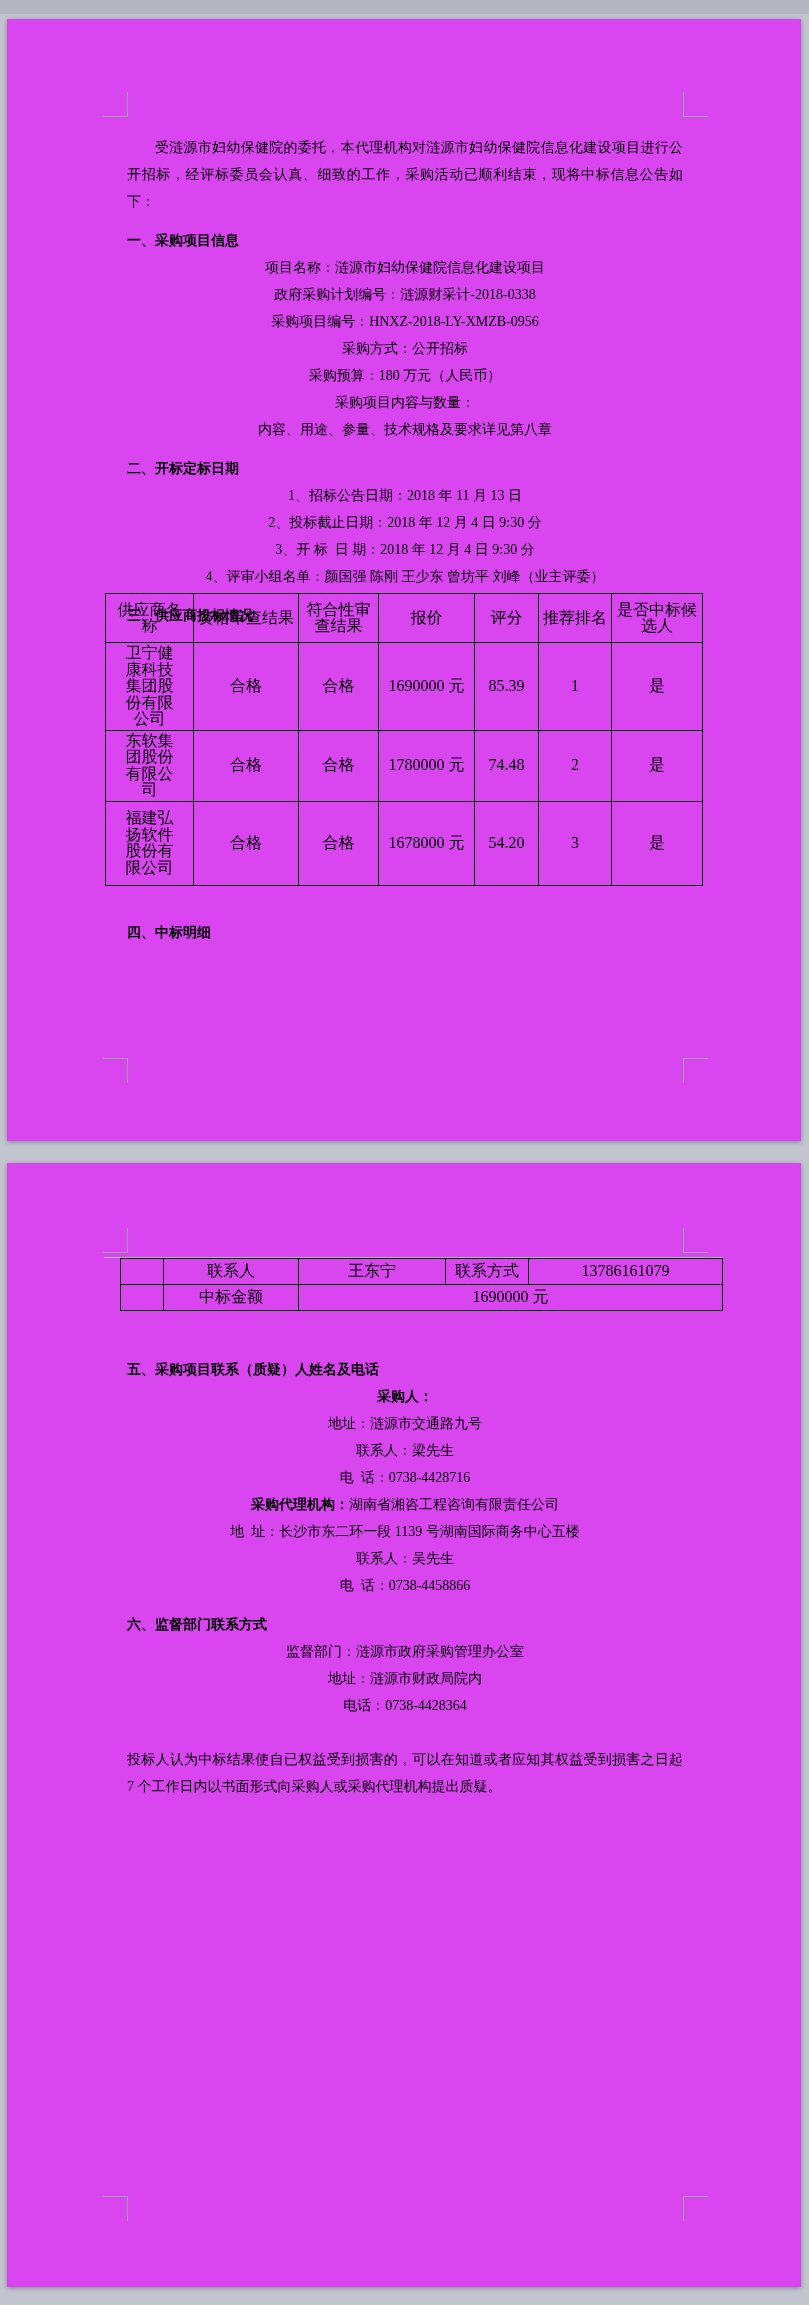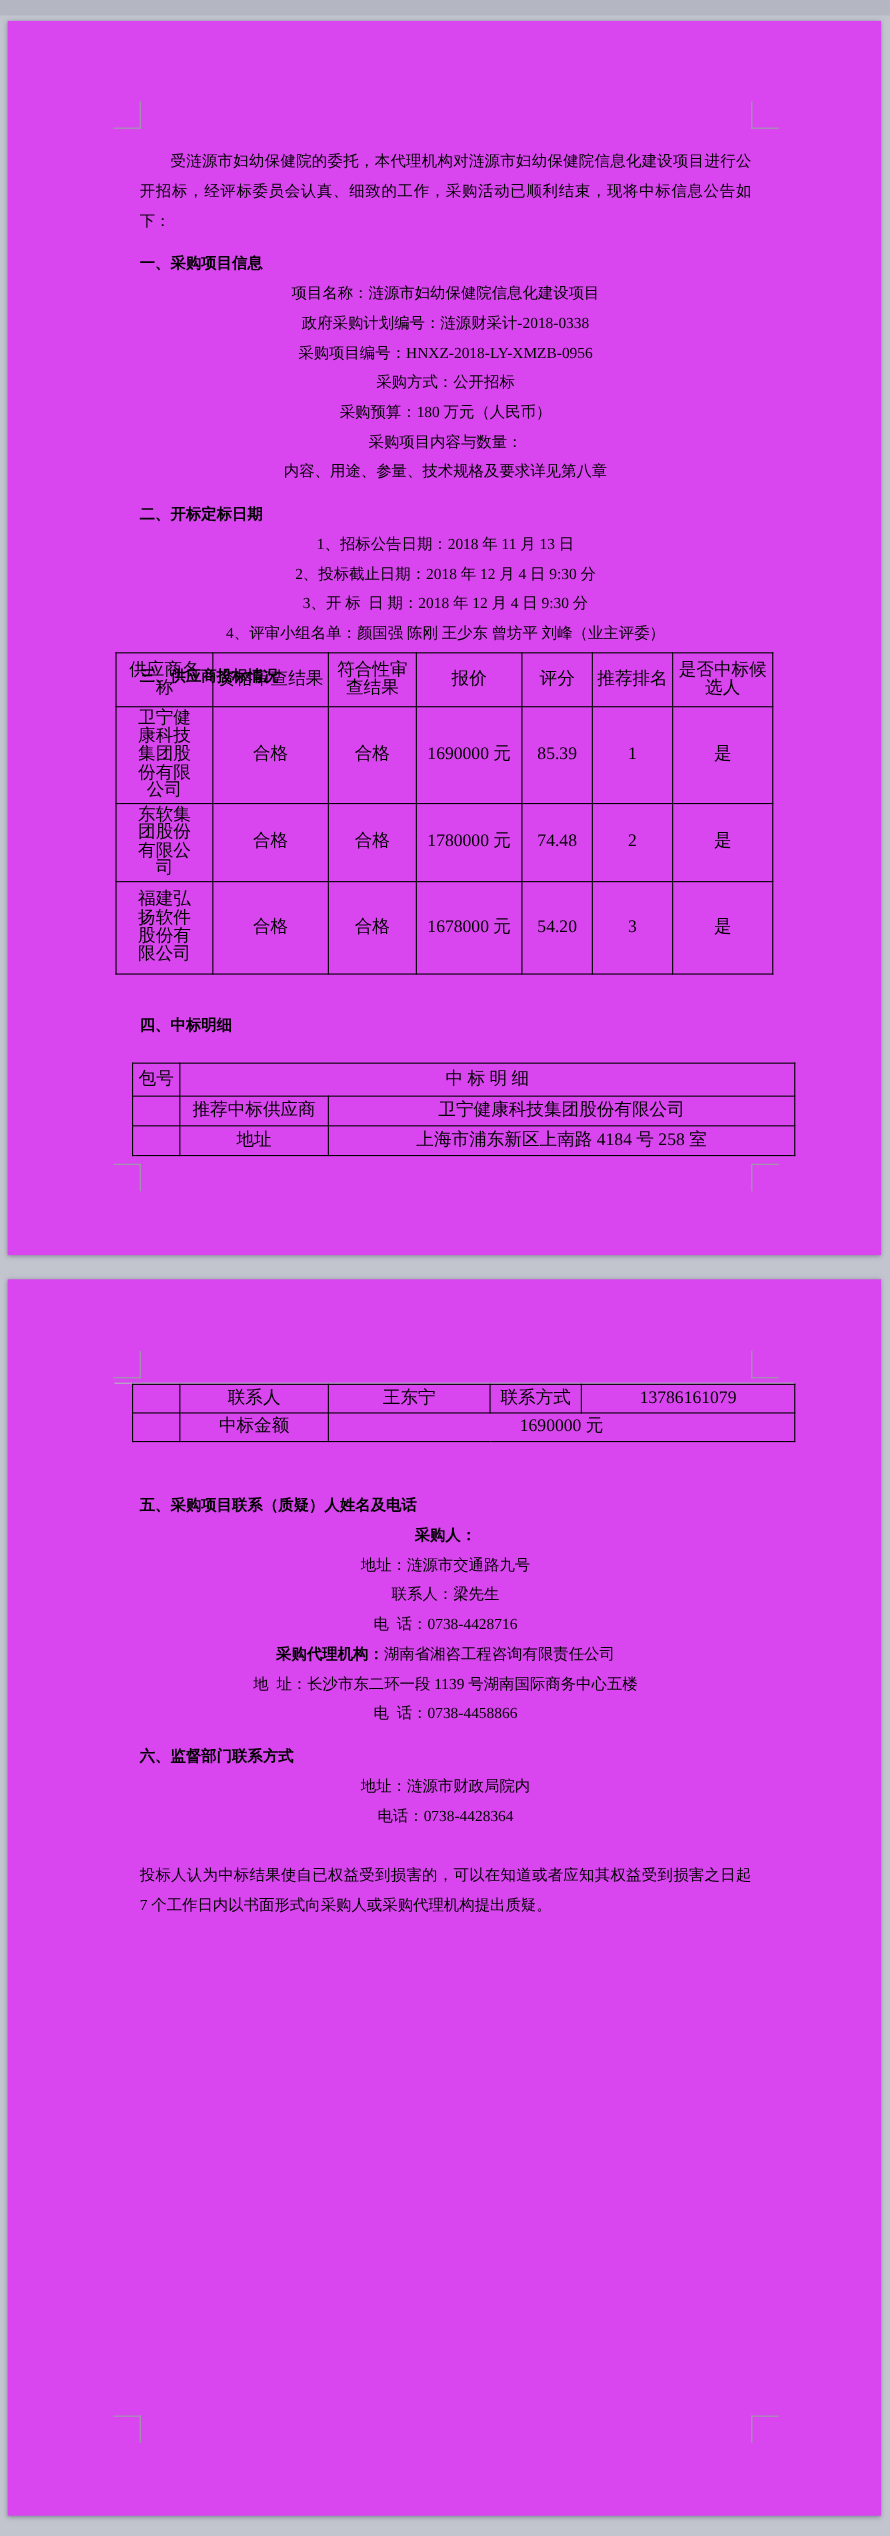--- a/index.html
+++ b/index.html
@@ -105,43 +105,20 @@
         <td>1678000 元</td>
         <td>54.20</td>
         <td>3</td>
         <td>是</td>
       </tr>
     </tbody>
       </table>
 
     <div class="textcol h" style="top:888px;">四、中标明细</div>
 
-    <table class="doctable t2">
-      <colgroup>
-          <col style="width:43px">
-          <col style="width:135px">
-          <col style="width:424px">
-        </colgroup>
-      <tbody>
-          <tr style="height:30px">
-        <td>包号</td>
-        <td colspan="2">中 标 明 细</td>
-      </tr>
-      <tr style="height:27px">
-        <td></td>
-        <td>推荐中标供应商</td>
-        <td>卫宁健康科技集团股份有限公司</td>
-      </tr>
-      <tr style="height:27px">
-        <td></td>
-        <td>地址</td>
-        <td>上海市浦东新区上南路 4184 号 258 室</td>
-      </tr>
-    </tbody>
-      </table>
   </div>
 
   <div class="page page2">
     <div class="cmark cm-rb" style="left:96px;top:65px;"></div>
     <div class="cmark cm-lb" style="left:676px;top:65px;"></div>
     <div class="boundary-line" style="left:97px;top:94px;width:618px;"></div>
     <div class="cmark cm-rt" style="left:96px;top:1033px;"></div>
     <div class="cmark cm-lt" style="left:676px;top:1033px;"></div>
 
     <table class="doctable t3">
@@ -169,22 +146,24 @@
       </table>
 
     <div class="textcol" style="top:181px;">
       <div class="h">五、采购项目联系（质疑）人姓名及电话</div>
       <div class="line"><b>采购人：</b><span></span></div>
       <div class="line"><b></b><span>地址：涟源市交通路九号</span></div>
       <div class="line"><b></b><span>联系人：梁先生</span></div>
       <div class="line"><b></b><span>电  话：0738-4428716</span></div>
       <div class="line"><b>采购代理机构：</b><span>湖南省湘咨工程咨询有限责任公司</span></div>
       <div class="line"><b></b><span>地  址：长沙市东二环一段 1139 号湖南国际商务中心五楼</span></div>
+      <div class="line"><b></b><span>联系人：吴先生</span></div>
       <div class="line"><b></b><span>电  话：0738-4458866</span></div>
       <div class="h">六、监督部门联系方式</div>
+      <div class="line">监督部门：涟源市政府采购管理办公室</div>
       <div class="line">地址：涟源市财政局院内</div>
       <div class="line">电话：0738-4428364</div>
       <div class="spacer"></div>
       <p class="para noindent">投标人认为中标结果使自已权益受到损害的，可以在知道或者应知其权益受到损害之日起 7 个工作日内以书面形式向采购人或采购代理机构提出质疑。</p>
     </div>
   </div>
 
 </div>
 
 </body></html>

